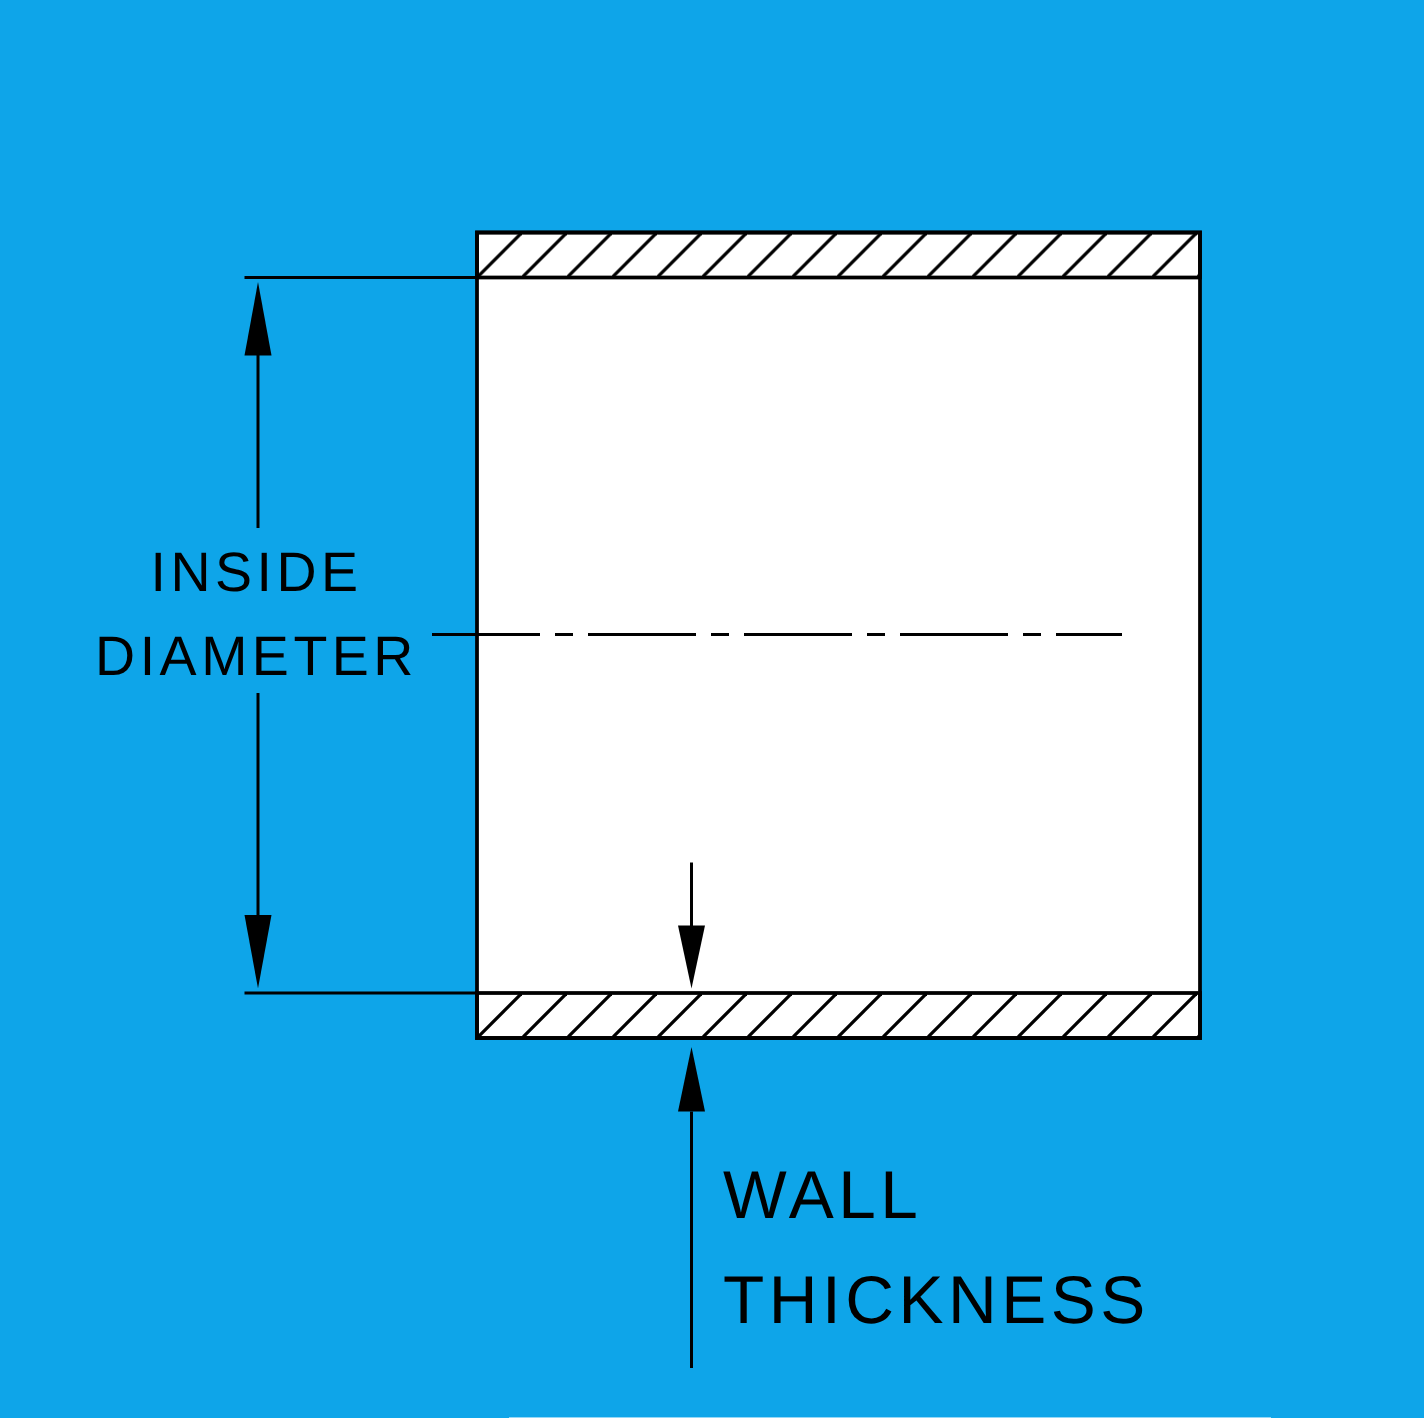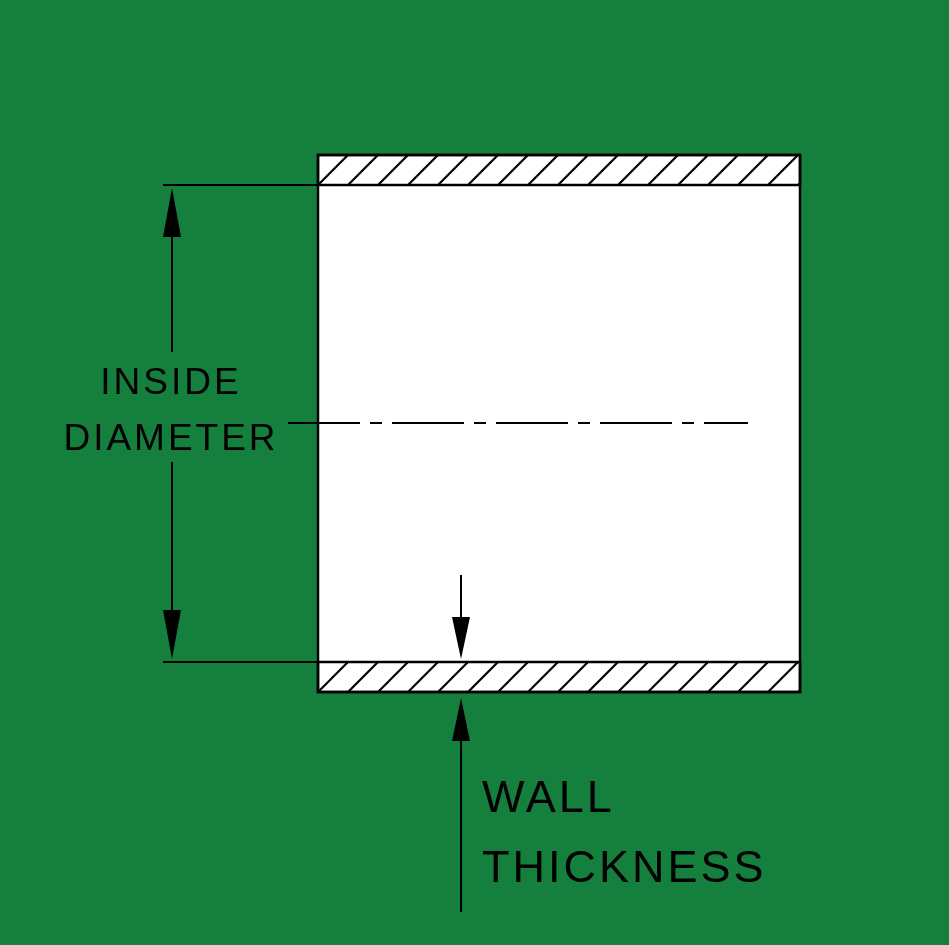--- a/index.html
+++ b/index.html
@@ -4,21 +4,21 @@
 <style>
   html, body {
     margin: 0;
     padding: 0;
     background: #ffffff;
   }
   .canvas {
     position: relative;
     width: 949px;
     height: 945px;
-    background: #15803d;
+    background: #0ea5e9;
     overflow: hidden;
     font-family: "Liberation Sans", sans-serif;
   }
   svg text {
     font-family: "Liberation Sans", sans-serif;
     fill: #000000;
   }
   .dim-label {
     font-size: 37px;
     letter-spacing: 3px;

